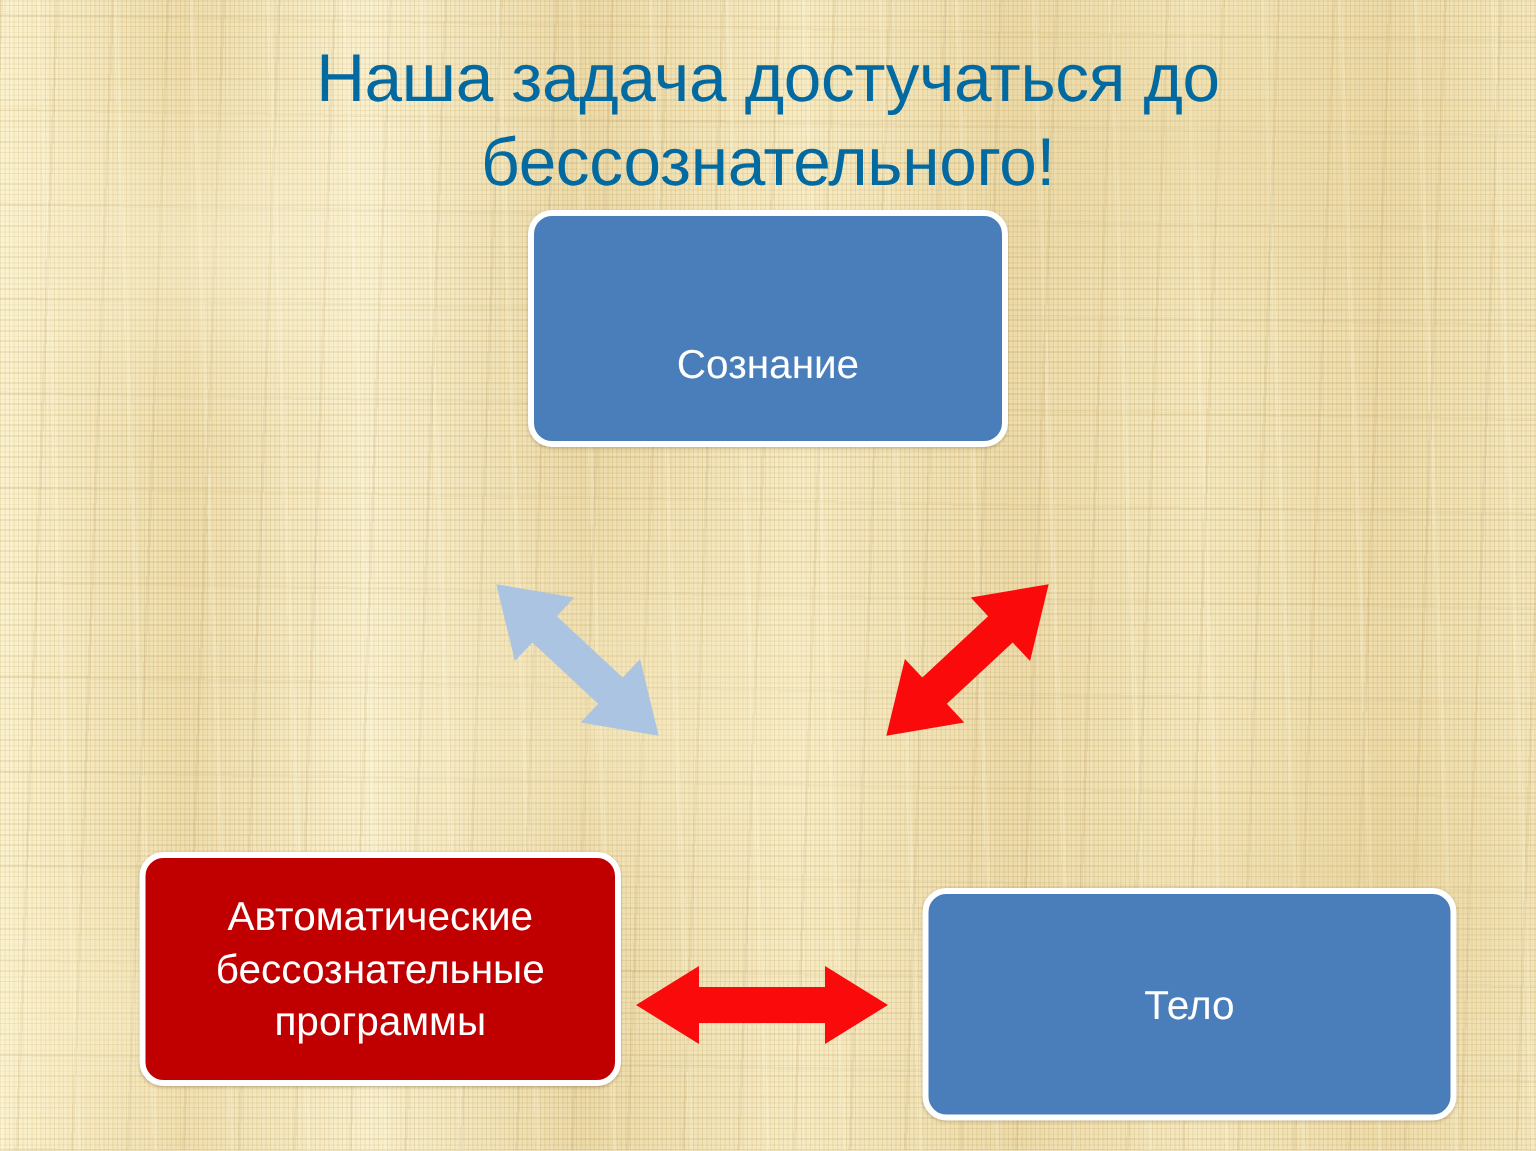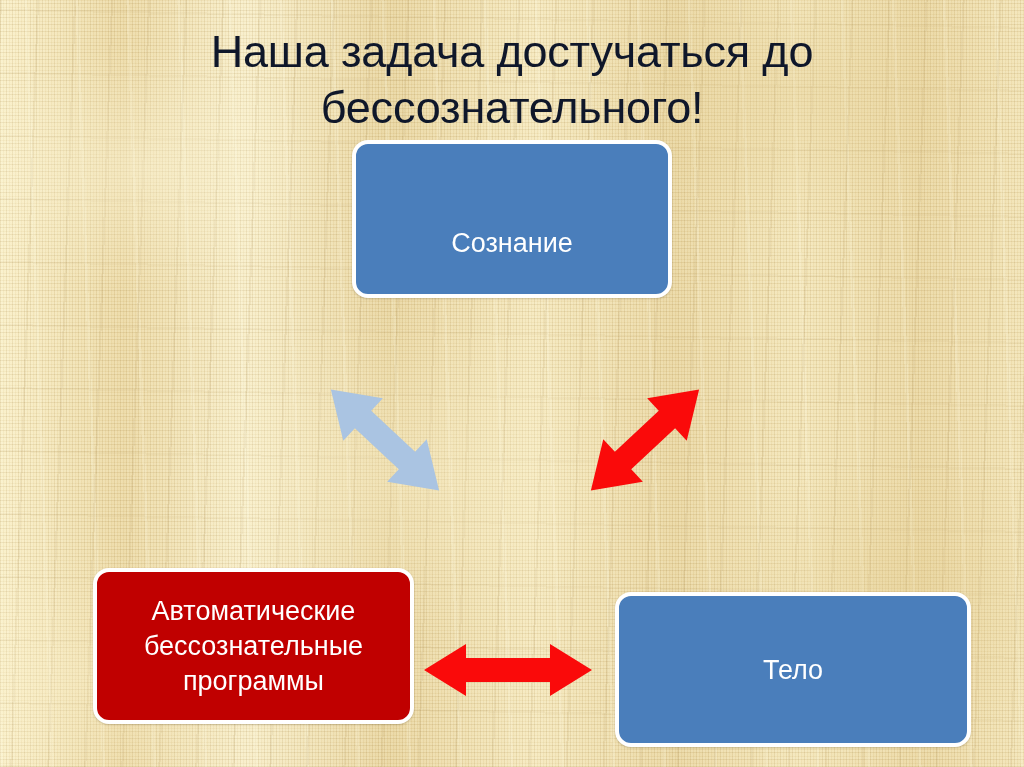--- a/index.html
+++ b/index.html
@@ -99,21 +99,21 @@
 
   
   .title {
     position: absolute;
     left: 52px;
     top: 24px;
     width: 920px;
     text-align: center;
     font-size: 45px;
     line-height: 56px;
-    color: #0f172a;
+    color: #0369a1;
     letter-spacing: -0.2px;
     white-space: pre-line;
   }
 
   
   .node {
     position: absolute;
     box-sizing: border-box;
     border-radius: 16px;
     border: 4px solid #ffffff;

